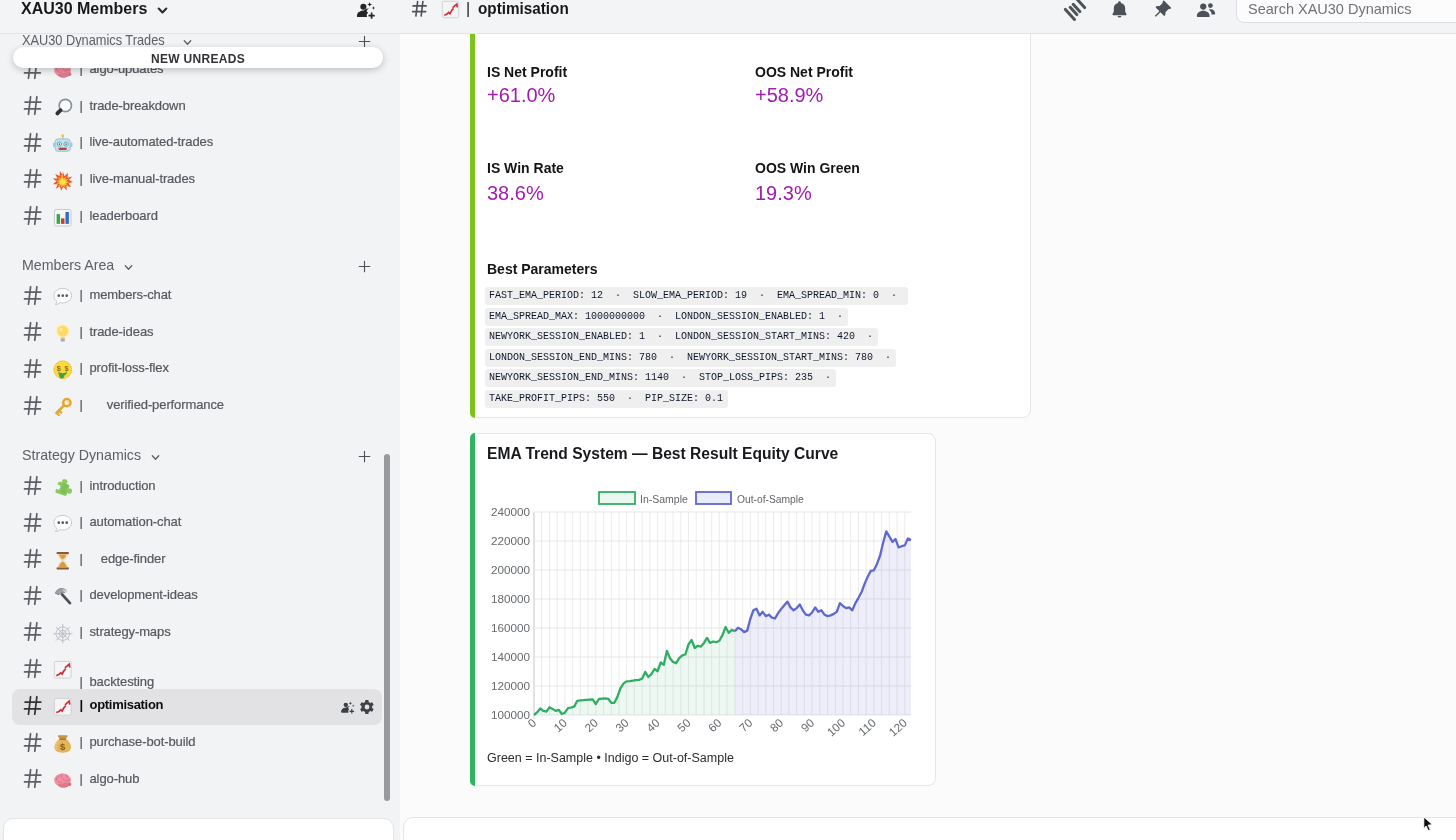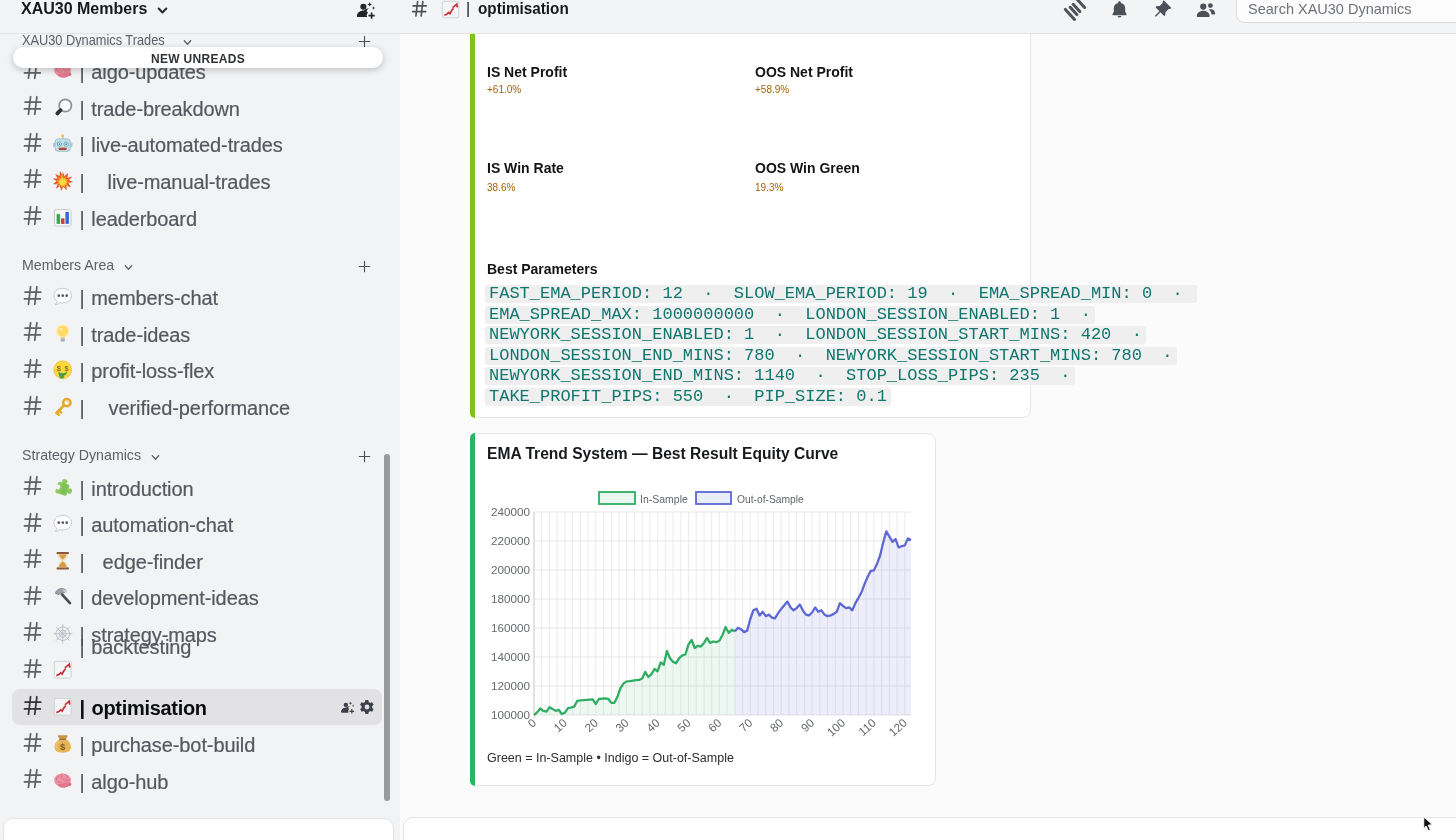--- a/index.html
+++ b/index.html
@@ -8,34 +8,34 @@
 .z2{z-index:2}.z7{z-index:7}.z9{z-index:9}
 .sidebar{position:absolute;left:0;top:0;width:400px;height:840px;background:#f2f3f5}
 .chat-bg{position:absolute;left:400px;top:0;width:1056px;height:840px;background:#fbfbfb}
 .topbar{position:absolute;left:0;top:0;width:1456px;height:34px;background:#f3f4f5;border-bottom:1px solid #e2e3e5;z-index:6}
 .sb-title{position:absolute;left:21px;top:0px;font-size:16px;font-weight:bold;color:#17181b;z-index:7}
 .tb-name{position:absolute;left:466px;top:0px;font-size:16px;font-weight:600;color:#17181b;z-index:7;white-space:pre}
 .search{position:absolute;left:1236px;top:-8px;width:240px;height:31px;background:#fcfcfd;border:1px solid #dcdde1;border-radius:8px;font-size:14.5px;color:#6f7278;line-height:33px;padding-left:11px;z-index:7}
 .cat{position:absolute;font-size:14.2px;color:#5d6066;z-index:2;line-height:1;white-space:pre}
 .chrow{position:absolute;left:12px;width:370px;height:36px;border-radius:8px;z-index:1}
 .chrow.sel{background:#e2e2e5}
-.ch-name{position:absolute;font-size:20px;color:#55585e;z-index:2;white-space:pre;line-height:1;letter-spacing:-0.1px;-webkit-text-stroke:0.2px #55585e}
+.ch-name{position:absolute;font-size:13px;color:#55585e;z-index:2;white-space:pre;line-height:1;letter-spacing:-0.1px;-webkit-text-stroke:0.2px #55585e}
 .ch-name .pipe{color:#55585e}
 .ch-name.sel{color:#0b0c0e;font-weight:700;letter-spacing:-0.3px;-webkit-text-stroke:0px}
 .ch-name.sel .pipe{color:#0b0c0e}
 .pill{position:absolute;left:13px;top:47px;width:370px;height:21px;background:#fff;border-radius:11px;box-shadow:0 2px 7px rgba(0,0,0,0.22);z-index:4;text-align:center;font-size:12px;font-weight:bold;letter-spacing:0.3px;color:#303236;line-height:25px}
 .sb-scroll{position:absolute;left:384px;top:454px;width:6px;height:347px;border-radius:3px;background:#989a9e;z-index:3}
 .sb-bottom{position:absolute;left:3px;top:818px;width:391px;height:30px;background:#fff;border:1px solid #e3e4e6;border-radius:10px 10px 0 0;z-index:3}
 .card{position:absolute;background:#fff;border:1px solid #e3e5e8;border-radius:8px}
 .card .bar{position:absolute;left:-1px;top:-1px;bottom:-1px;width:4.5px;border-radius:8px 0 0 8px}
 .f{position:absolute;white-space:pre;line-height:1}
 .fl{font-weight:bold;font-size:14px;color:#131416}
-.fv{font-size:10px;color:#a16207}
+.fv{font-size:20px;color:#a21caf}
 .codeline{position:absolute;white-space:pre}
-.codeline span{font-family:"Liberation Mono",monospace;font-size:17px;line-height:18px;color:#0f766e;background:#efeff0;border-radius:3px;padding:0 4.5px;display:inline-block}
+.codeline span{font-family:"Liberation Mono",monospace;font-size:10px;line-height:18px;color:#0f172a;background:#efeff0;border-radius:3px;padding:0 4.5px;display:inline-block}
 .c2title{position:absolute;left:487px;top:445px;font-size:15.6px;font-weight:bold;color:#17191c;line-height:1.1}
 .chart{position:absolute}
 .c2cap{position:absolute;left:487px;top:752px;font-size:12.5px;color:#2a2c30;line-height:1}
 .tick{font-size:11.7px;fill:#666a6e;font-family:"Liberation Sans",sans-serif}
 .composer{position:absolute;left:403px;top:817px;width:1060px;height:30px;background:#fff;border:1px solid #e3e4e7;border-radius:10px 0 0 0;z-index:8}
 </style></head>
 <body>
 <div class="page">
 <div class="sidebar"></div>
 <div class="cat" style="left:22px;top:33px"><span style="display:inline-block;transform:scaleX(0.9);transform-origin:0 50%">XAU30 Dynamics Trades</span></div>
@@ -127,21 +127,21 @@
         <path d="M9.8 2 7.4 22M17 2 14.6 22M3.5 8.1h18M2.9 15.9h18"></path>
       </svg>
     </span>
 <span class="ab z2" style="left:51.5px;top:169.5px;width:21.5px;height:21.5px">
       <svg viewBox="0 0 20 20">
         <path d="M10 1.2 11.6 5.8 14.9 2.6 14.4 7.1 18.8 6 15.8 9.4 19.6 11.2 15.3 12.3 17.8 16.1 13.5 14.7 13.7 19 10.6 15.6 8.5 19.4 7.4 15 3.5 17.4 5.3 13.2 0.8 13.3 4.3 10.5 0.6 8 5.1 7.8 3 3.8 7.1 5.5 7.3 0.9 9.9 4.7z" fill="#e8542f"></path>
         <path d="M10 4.5 11 7.7 13.4 5.5 13 8.6 16 8 13.9 10.3 16.5 11.6 13.5 12.3 15.2 14.9 12.3 13.9 12.4 16.8 10.3 14.5 8.9 17.1 8.2 14.1 5.5 15.7 6.8 12.9 3.7 13 6.1 11 3.6 9.3 6.7 9.2 5.2 6.5 8 7.6 8.2 4.5z" fill="#f59f22"></path>
         <path d="M10 7.3l.7 2 1.5-1.3-.3 1.9 1.9-.3-1.3 1.4 1.6.9-1.9.4 1 1.6-1.8-.6v1.8l-1.3-1.4-.9 1.6-.4-1.9-1.7 1 .8-1.8-1.9.1 1.5-1.3-1.6-1 2-.2-.9-1.7 1.8.7.1-1.9z" fill="#fdde4e"></path>
       </svg>
     </span>
-<div class="ch-name" style="left:79.5px;top:171.7px"><span class="pipe">|</span><span style="margin-left:23px">live-manual-trades</span></div>
+<div class="ch-name" style="left:79.5px;top:171.7px"><span class="pipe">|</span><span style="margin-left:7px">live-manual-trades</span></div>
 <div class="chrow" style="top:199.5px"></div>
 <span class="ab z2" style="left:21.5px;top:203.3px;width:21px;height:25px">
       <svg viewBox="0 0 24 24" fill="none" stroke="#5d6066" stroke-width="2.0" stroke-linecap="round">
         <path d="M9.8 2 7.4 22M17 2 14.6 22M3.5 8.1h18M2.9 15.9h18"></path>
       </svg>
     </span>
 <span class="ab z2" style="left:51.5px;top:206.5px;width:21.5px;height:21.5px">
       <svg viewBox="0 0 20 20">
         <rect x="2.3" y="2.3" width="15.4" height="15.4" rx="1.6" fill="#f8f8f8" stroke="#c5c9cd" stroke-width="0.9"></rect>
         <rect x="4.3" y="6.6" width="3.2" height="9.1" fill="#2fae43"></rect>
@@ -293,21 +293,21 @@
         <path d="M9.8 2 7.4 22M17 2 14.6 22M3.5 8.1h18M2.9 15.9h18"></path>
       </svg>
     </span>
 <span class="ab z2" style="left:51.5px;top:659px;width:21.5px;height:21.5px">
       <svg viewBox="0 0 20 20">
         <rect x="2.2" y="2.2" width="15.6" height="15.6" rx="1.4" fill="#f4f5f5" stroke="#c9ccd0" stroke-width="0.8"></rect>
         <path d="M4 15.5c1.7-.4 3.2-1.2 4.2-2.7l1.3 1.2c.8-2 1.9-3.7 3.3-5" fill="none" stroke="#ce2f3c" stroke-width="1.6"></path>
         <path d="M12 8.2l4-3.4.5 3.2" fill="none" stroke="#ce2f3c" stroke-width="1.6"></path>
       </svg>
     </span>
-<div class="ch-name" style="left:79.5px;top:637px"><span class="pipe">|</span><span style="margin-left:6.7px">backtesting</span></div>
+<div class="ch-name" style="left:79.5px;top:675px"><span class="pipe">|</span><span style="margin-left:6.7px">backtesting</span></div>
 <div class="chrow sel" style="top:689px"></div>
 <span class="ab z2" style="left:21.5px;top:692.8px;width:21px;height:25px">
       <svg viewBox="0 0 24 24" fill="none" stroke="#303338" stroke-width="2.0" stroke-linecap="round">
         <path d="M9.8 2 7.4 22M17 2 14.6 22M3.5 8.1h18M2.9 15.9h18"></path>
       </svg>
     </span>
 <span class="ab z2" style="left:51.5px;top:696px;width:21.5px;height:21.5px">
       <svg viewBox="0 0 20 20">
         <rect x="2.2" y="2.2" width="15.6" height="15.6" rx="1.4" fill="#f4f5f5" stroke="#c9ccd0" stroke-width="0.8"></rect>
         <path d="M4 15.5c1.7-.4 3.2-1.2 4.2-2.7l1.3 1.2c.8-2 1.9-3.7 3.3-5" fill="none" stroke="#ce2f3c" stroke-width="1.6"></path>

